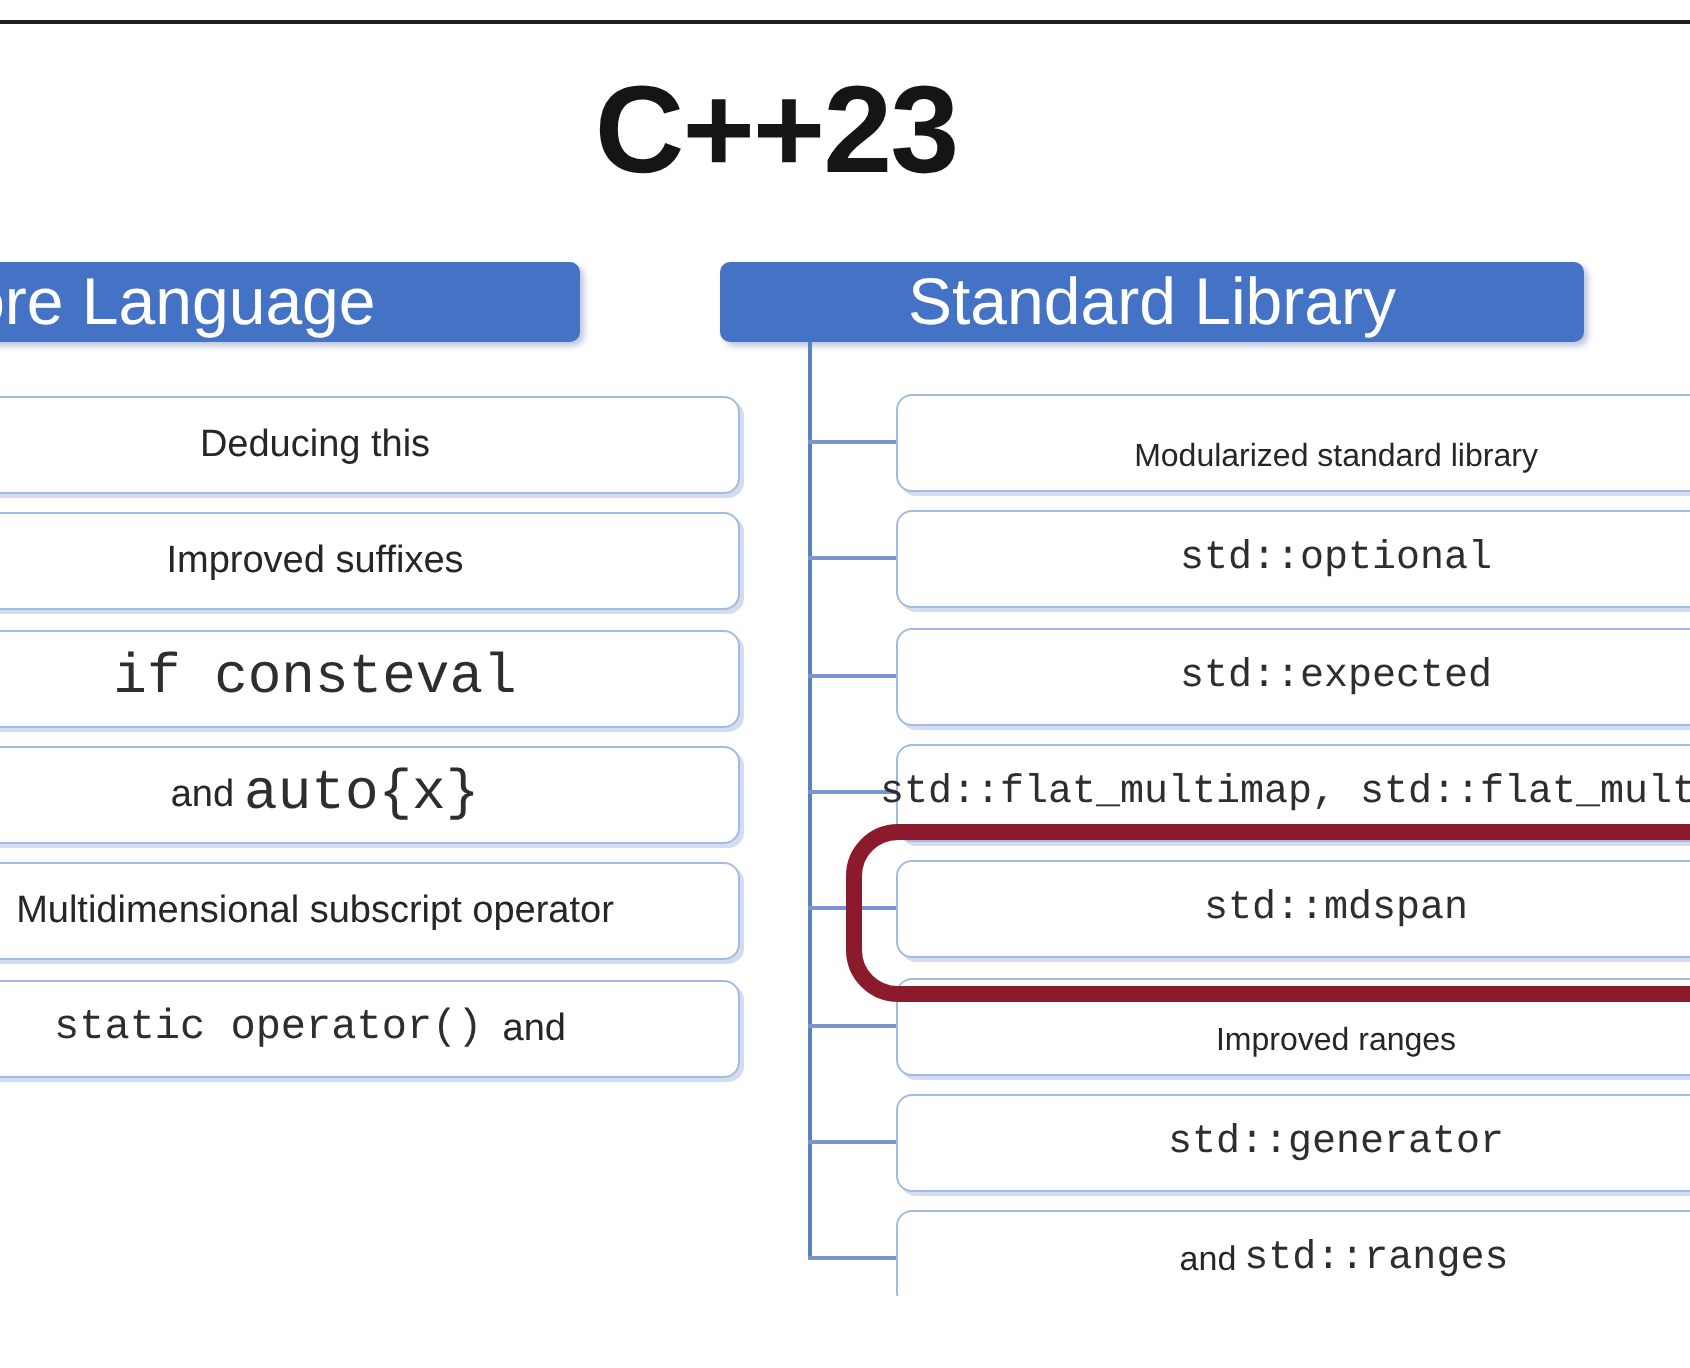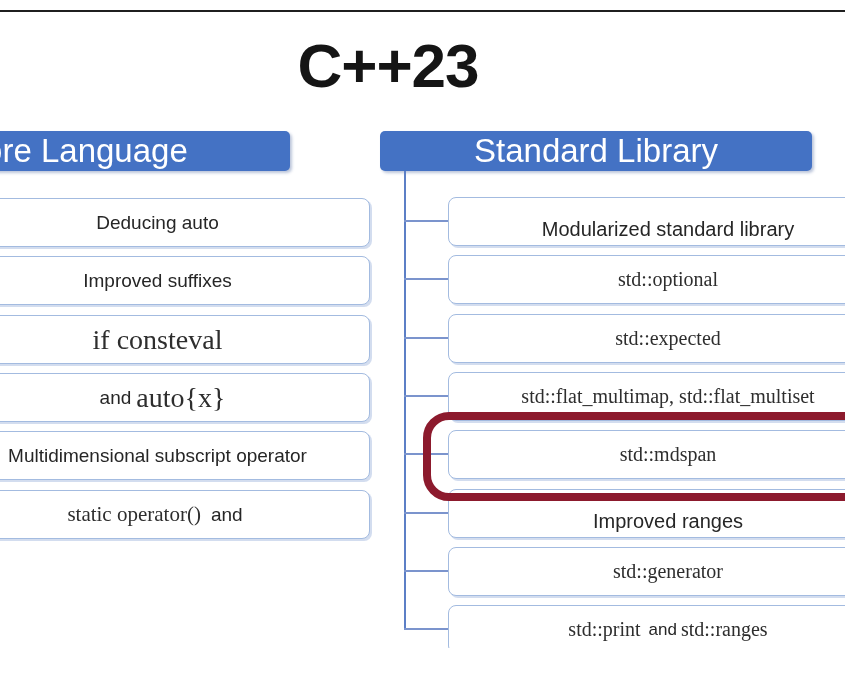--- a/index.html
+++ b/index.html
@@ -12,36 +12,36 @@
     position:absolute;top:30px;left:138px;width:500px;text-align:center;
     font-size:62px;font-weight:700;color:#151515;letter-spacing:-1px;
   }
   .hdr{
     position:absolute;top:131px;height:40px;background:#4472C4;border-radius:5px;
     display:flex;align-items:center;justify-content:center;
     color:#ffffff;font-size:33px;box-shadow:2px 2px 3px rgba(60,90,150,.35);
     white-space:pre;
   }
   .hdr-core{left:-142px;width:432px;}
-  .hdr-std{left:360px;width:432px;margin-left:20px;}
+  .hdr-std{left:360px;width:432px;}
   .trunk{position:absolute;left:404px;top:171px;width:2px;height:459px;background:#5c7fc6;}
   .branch{position:absolute;left:404px;width:44px;height:2px;background:#7b94cd;}
   .box{
     position:absolute;height:49px;background:#ffffff;
     border:1.5px solid #a3bbe0;border-radius:8px;
     display:flex;align-items:center;justify-content:center;
     box-shadow:2px 2px 0 rgba(146,170,214,.4);
     white-space:pre;box-sizing:border-box;
   }
   .box.left{left:-55px;width:425px;}
   .box.right{left:448px;width:440px;}
   .box.two-line{flex-direction:column;line-height:21px;}
   .sans-l{font-size:19px;}
-  .sans-r{font-size:20px;margin-top:15px;}
-  .code{font-family:Liberation Serif, serif;color:#2e2e2e;}
+  .sans-r{font-size:16px;margin-top:15px;}
+  .code{font-family:Liberation Mono, monospace;color:#2e2e2e;}
   .code-l{font-size:28px;}
   .code-l-sm{font-size:21px;}
   .code-r{font-size:20px;}
   .conj-l{font-size:19px;margin-left:10px;margin-right:5px;}
   .conj-r{font-size:17px;margin-left:8px;margin-right:4px;}
   .mixed-sans{font-size:18px;}
   .ring{
     position:absolute;left:423px;top:412px;width:470px;height:89px;
     border:8px solid #8c1a2d;border-radius:26px;box-sizing:border-box;
     background:transparent;z-index:5;
@@ -54,21 +54,21 @@
 
   <div class="topline"></div>
 
   <div class="title">C++23</div>
 
   <div class="hdr hdr-core">
     <span>Core Language</span>
   </div>
 
   <div class="box left" style="top:198px">
-    <span class="sans-l">Deducing auto</span>
+    <span class="sans-l">Deducing this</span>
   </div>
   <div class="box left" style="top:256px">
     <span class="sans-l">Improved suffixes</span>
   </div>
   <div class="box left" style="top:315px">
     <span class="code code-l">if consteval</span>
   </div>
   <div class="box left" style="top:373px">
     <span class="conj-l">and</span><span class="code code-l">auto{x}</span>
   </div>
@@ -108,18 +108,18 @@
   <div class="box right" style="top:430px">
     <span class="code code-r">std::mdspan</span>
   </div>
   <div class="box right" style="top:489px">
     <span class="sans-r">Improved ranges</span>
   </div>
   <div class="box right" style="top:547px">
     <span class="code code-r">std::generator</span>
   </div>
   <div class="box right" style="top:605px">
-    <span class="code code-r">std::print</span><span class="conj-r">and</span><span class="code code-r">std::ranges</span>
+    <span class="conj-r">and</span><span class="code code-r">std::ranges</span>
   </div>
 
   <div class="ring"></div>
 
 </div>
 
 </body></html>

